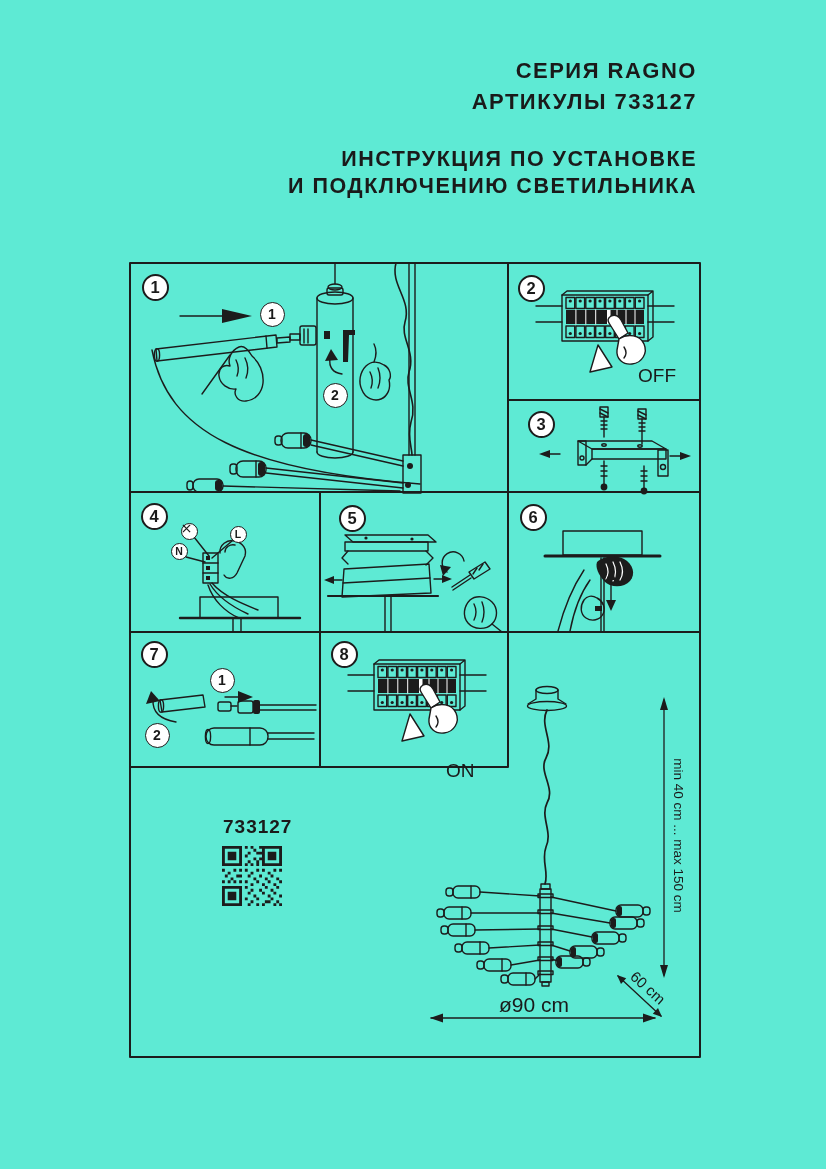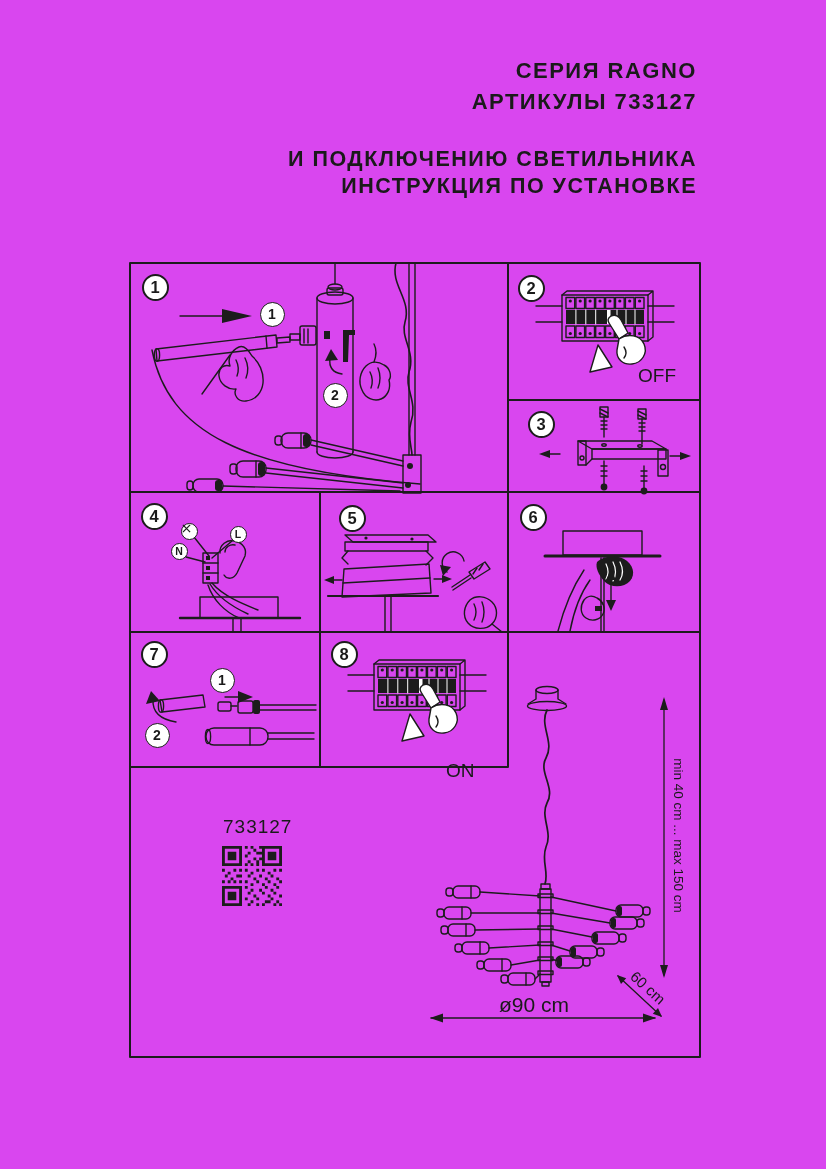--- a/index.html
+++ b/index.html
@@ -1,31 +1,31 @@
 <!DOCTYPE html>
 <html><head>
 <meta charset="utf-8">
 <style>
   html,body{margin:0;padding:0;background:#ffffff;}
-  #page{position:relative;width:826px;height:1169px;background:#d946ef;overflow:hidden;
+  #page{position:relative;width:826px;height:1169px;background:#5eead4;overflow:hidden;
         font-family:"Liberation Sans", sans-serif;color:#1a1a1a;}
   svg{position:absolute;left:0;top:0;}
   .t{position:absolute;white-space:nowrap;color:#1a1a1a;}
   .hdr{font-weight:700;text-align:right;letter-spacing:1.5px;font-size:22px;}
   .badge{position:absolute;width:27px;height:27px;border:2px solid #1c1c1c;border-radius:50%;
          display:flex;align-items:center;justify-content:center;
          font-size:16.5px;font-weight:600;background:#fff;box-sizing:border-box;}
   .sub{position:absolute;width:25px;height:25px;border:1.8px solid #1c1c1c;border-radius:50%;
        display:flex;align-items:center;justify-content:center;
        font-size:14px;font-weight:600;background:#fff;box-sizing:border-box;}
   .term{position:absolute;width:17px;height:17px;border:1.4px solid #1c1c1c;border-radius:50%;
         display:flex;align-items:center;justify-content:center;
         font-size:10.5px;font-weight:700;background:#fff;box-sizing:border-box;}
   .switchlbl{font-size:19px;font-weight:400;}
-  .article{font-size:19px;font-weight:400;letter-spacing:1px;}
+  .article{font-size:19px;font-weight:700;letter-spacing:1px;}
   .notes{position:absolute;left:160px;top:943px;font-size:17.3px;line-height:21.3px;}
   .dimlbl{font-size:15px;}
   .dim-v{width:180px;text-align:center;transform:rotate(90deg);transform-origin:50% 50%;font-size:13.5px;}
   .dim-d{width:60px;text-align:center;transform:rotate(42deg);transform-origin:50% 50%;}
   .dim-h{width:80px;text-align:left;font-size:21px;}
 </style>
 </head>
 <body>
 
 <div id="page">
@@ -337,22 +337,22 @@
                M8,18h1v1h-1z M10,19h1v1h-1z M12,18h1v1h-1z M15,19h1v1h-1z M17,18h1v1h-1z M19,19h1v1h-1z
                M9,20h1v1h-1z M12,20h1v1h-1z M14,20h1v1h-1z M16,19h1v1h-1z M18,20h1v1h-1z M20,20h1v1h-1z"></path>
     </g>
   </svg>
 
   <div class="t hdr" style="right:129px;top:55px;line-height:31px;">
     <div>СЕРИЯ RAGNO</div>
     <div>АРТИКУЛЫ 733127</div>
   </div>
   <div class="t hdr" style="right:129px;top:146px;line-height:27px;font-size:21.5px;">
+    <div>ИНСТРУКЦИЯ ПО УСТАНОВКЕ</div>
     <div>И ПОДКЛЮЧЕНИЮ СВЕТИЛЬНИКА</div>
-    <div>ИНСТРУКЦИЯ ПО УСТАНОВКЕ</div>
   </div>
 
   <div class="badge" style="left:141.5px;top:273.5px;">1</div>
   <div class="badge" style="left:517.5px;top:274.5px;">2</div>
   <div class="badge" style="left:527.5px;top:410.5px;">3</div>
   <div class="badge" style="left:140.5px;top:502.5px;">4</div>
   <div class="badge" style="left:338.5px;top:504.5px;">5</div>
   <div class="badge" style="left:519.5px;top:503.5px;">6</div>
   <div class="badge" style="left:140.5px;top:640.5px;">7</div>
   <div class="badge" style="left:330.5px;top:640.5px;">8</div>

